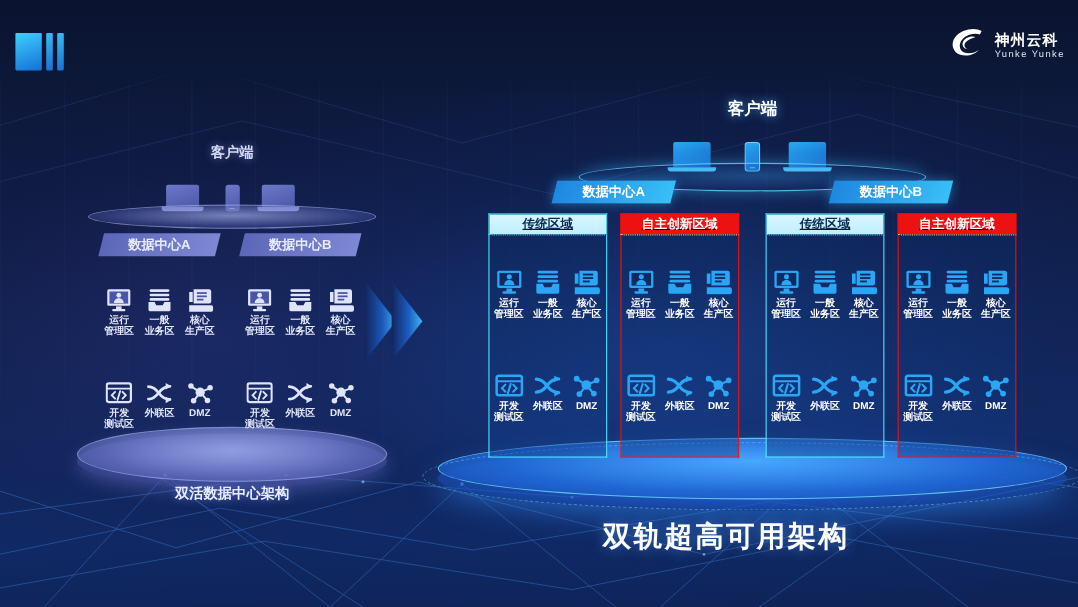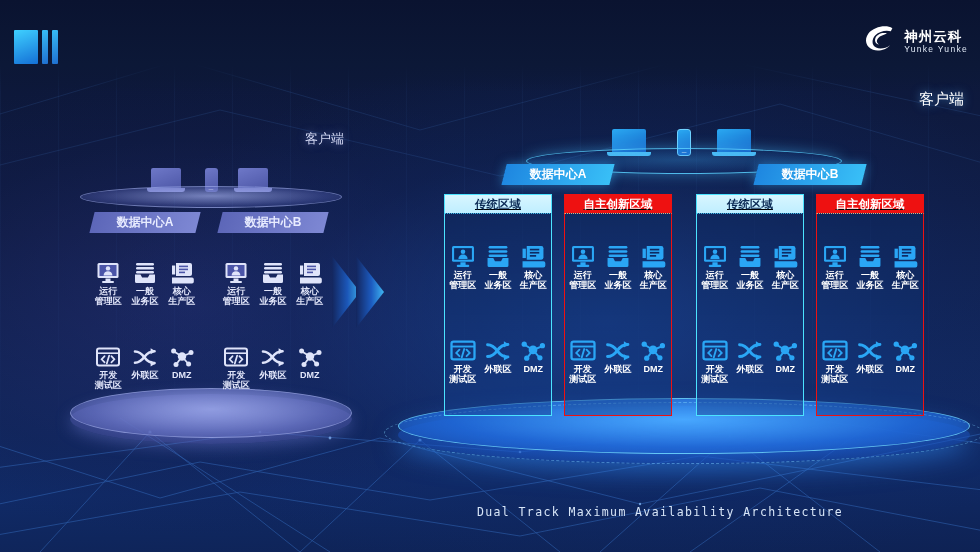--- a/index.html
+++ b/index.html
@@ -45,21 +45,21 @@
   }
   .logo { position:absolute; right:12px; top:24px; display:flex; align-items:flex-end; gap:7px; }
   .logo-mark { width:34px; height:30px; }
   .logo-txt { line-height:1.08; }
   .logo-cn { font-size:13.5px; font-weight:bold; color:#ffffff; letter-spacing:1px; }
   .logo-en { font-size:8.5px; color:#dfe8f5; letter-spacing:1.3px; }
 
   
   .panel { position:absolute; }
 
-  .client-label { position:absolute; text-align:right; white-space:nowrap; font-weight:normal; }
+  .client-label { position:absolute; text-align:center; white-space:nowrap; font-weight:bold; }
 
   .devices { position:absolute; display:flex; align-items:flex-end; justify-content:center; }
   .laptop { position:relative; }
   .laptop .scr { border-radius:2px 2px 0 0; }
   .laptop .base { border-radius:0 0 3px 3px; }
   .phone { border-radius:3px; position:relative; }
   .phone::after{ content:""; position:absolute; left:50%; transform:translateX(-50%); bottom:2px; width:40%; height:1.5px; border-radius:1px; background:rgba(255,255,255,.45); }
 
   .disc { position:absolute; border-radius:50%; }
 
@@ -311,20 +311,21 @@
                 <circle cx="6" cy="18.4" r="2.5" fill="#dfe4fa"></circle>
                 <circle cx="18.6" cy="18" r="2.5" fill="#dfe4fa"></circle>
               </svg>
             <div class="cap" style="color:#e2e6fa;">DMZ</div>
           </div>
         </div>
       </div>
     </div>
   </div>
 
+  <div class="caption" style="left:78px; top:440px; width:266px; font-size:13px; font-weight:bold; color:#e6ebff; text-shadow:0 0 8px rgba(140,160,255,.5);">双活数据中心架构</div>
 
   <svg class="arrow" viewBox="0 0 64 80">
     <defs>
       <linearGradient id="ag" x1="0" y1="0" x2="1" y2="0">
         <stop offset="0%" stop-color="#13265e"></stop>
           <stop offset="55%" stop-color="#1c5bc0"></stop>
           <stop offset="100%" stop-color="#3fb6f2"></stop>
       </linearGradient>
     </defs>
     <path d="M2 4 L30 40 L2 76 Z" fill="url(#ag)" opacity="0.92"></path>
@@ -638,15 +639,15 @@
                   <circle cx="18.6" cy="18" r="2.5" fill="#2aa6f5"></circle>
                 </svg>
               <div class="cap" style="color:#ffffff;">DMZ</div>
             </div>
           </div>
         </div>
       </div>
     </div>
   </div>
 
-  <div class="bottom-en">Dual Track Maximum Availability Architecture</div>
+  <div class="bottom-cn">双轨超高可用架构</div>
 
 </div>
 
 </body></html>

